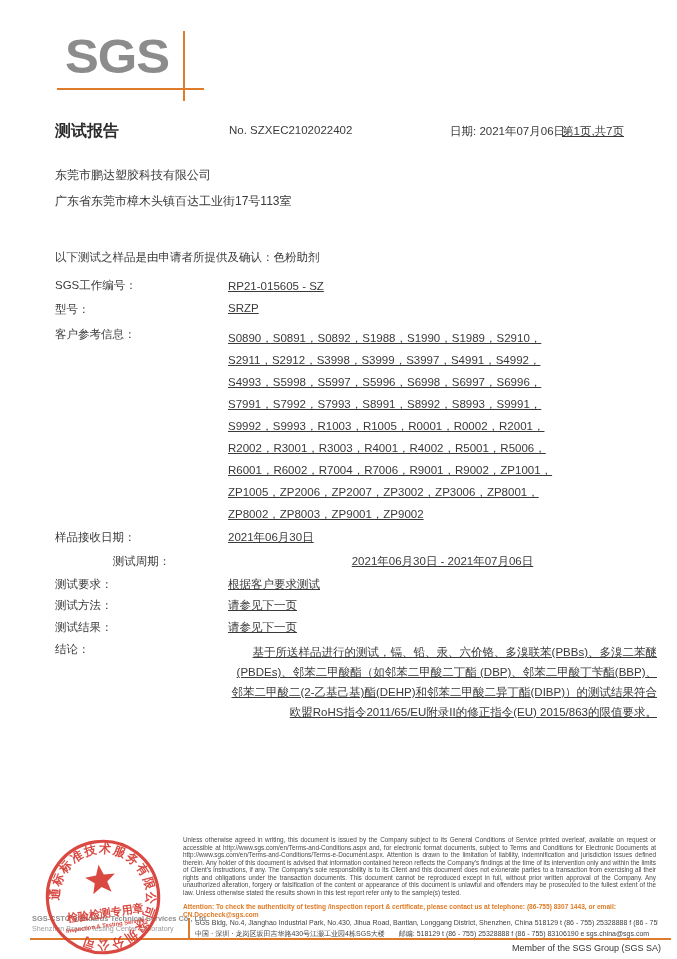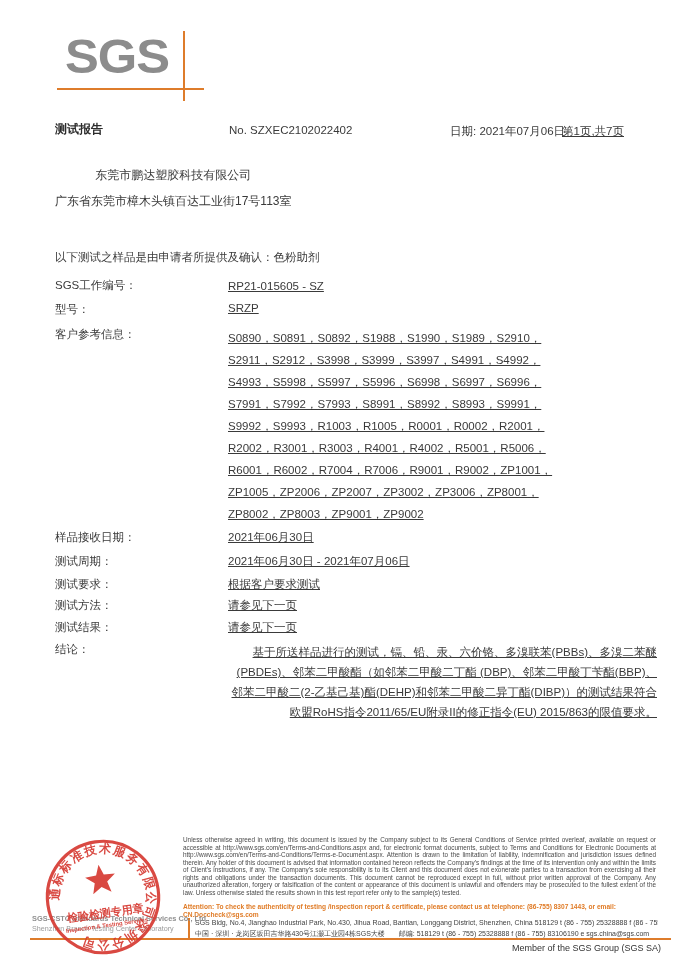--- a/index.html
+++ b/index.html
@@ -17,36 +17,36 @@
   .logo-text {
     position:absolute; left:10px; top:2px;
     font-size:47px; font-weight:700; color:#8c8c8c;
     letter-spacing:-1px; transform:scale(1.08,1.02); transform-origin:left top;
   }
   .hline { position:absolute; left:57px; top:88px; width:147px; height:2px; background:#de7c2b; }
   .vline { position:absolute; left:183px; top:31px; width:2px; height:70px; background:#de7c2b; }
 
   
   .title-row { position:absolute; top:121px; left:0; width:677px; height:20px; }
-  .doc-title { position:absolute; left:55px; top:0; font-size:12px; font-weight:700; color:#2c2c2c; }
+  .doc-title { position:absolute; left:55px; top:0; font-size:16px; font-weight:700; color:#2c2c2c; }
   .report-no { position:absolute; left:229px; top:3px; font-size:11.5px; color:#3a3a3a; }
   .report-date { position:absolute; left:418px; top:3px; font-size:11.5px; color:#3a3a3a;margin-left:32px; }
   .page-ind { position:absolute; left:562px; top:3px; font-size:11.5px; color:#3a3a3a;text-decoration:underline; }
 
   
-  .applicant { position:absolute; left:55px; top:162px; font-size:12px; line-height:26px; color:#3a3a3a;text-align:center; }
+  .applicant { position:absolute; left:55px; top:162px; font-size:12px; line-height:26px; color:#3a3a3a; }
 
   
   .content { position:absolute; left:55px; top:250px; width:602px; font-size:11.5px; color:#3a3a3a; }
   .statement { margin-bottom:13px; }
   .row { display:flex; align-items:flex-start; }
   .row .lbl { width:173px; flex-shrink:0; }
   .row .val { flex:1;text-decoration:underline; }
   .mb9 { margin-bottom:9px;align-items:center; } .mb10 { margin-bottom:10px; }
-  .mb8 { margin-bottom:8px; } .mb7 { margin-bottom:7px; } .mb6 { margin-bottom:6px; }
+  .mb8 { margin-bottom:8px;text-align:center; } .mb7 { margin-bottom:7px; } .mb6 { margin-bottom:6px; }
   .ref-lines div { line-height:22px; }
   .ref-after { margin-bottom:5px; }
   .conclusion-val { line-height:20px; width:428px;text-align:right; }
 
   
   .disclaimer {
     position:absolute; left:183px; top:836px; width:473px;
     font-size:6.4px; line-height:7.5px; color:#4a4a4a; text-align:justify;
   }
   .attention {

